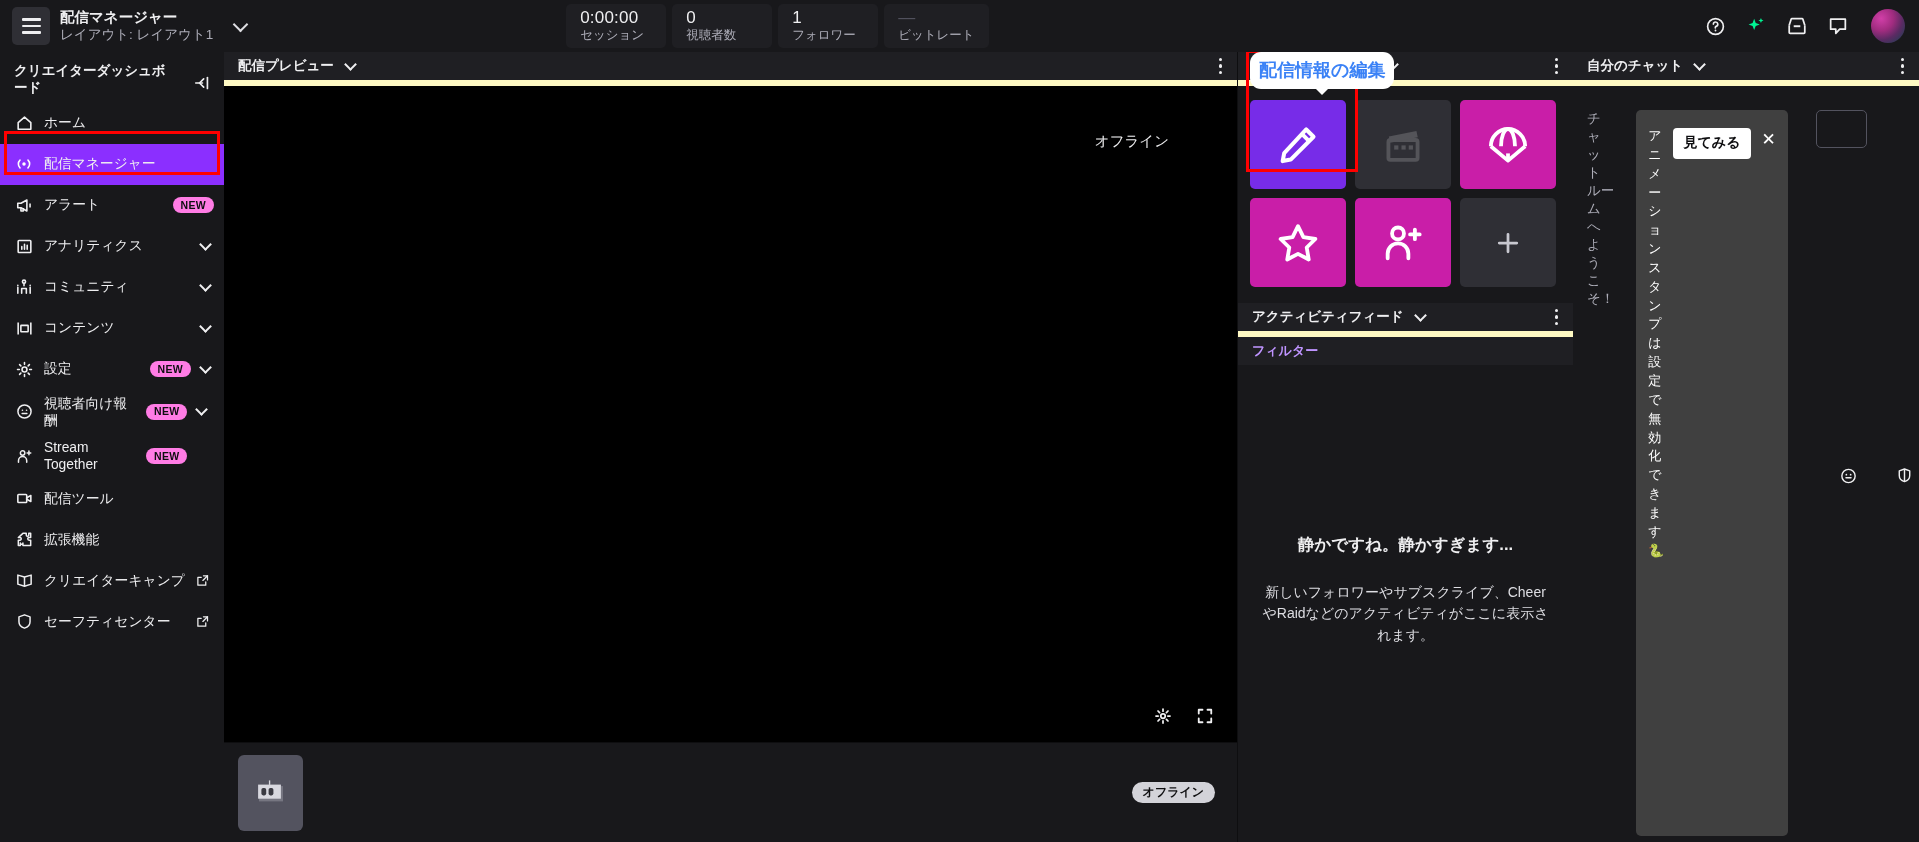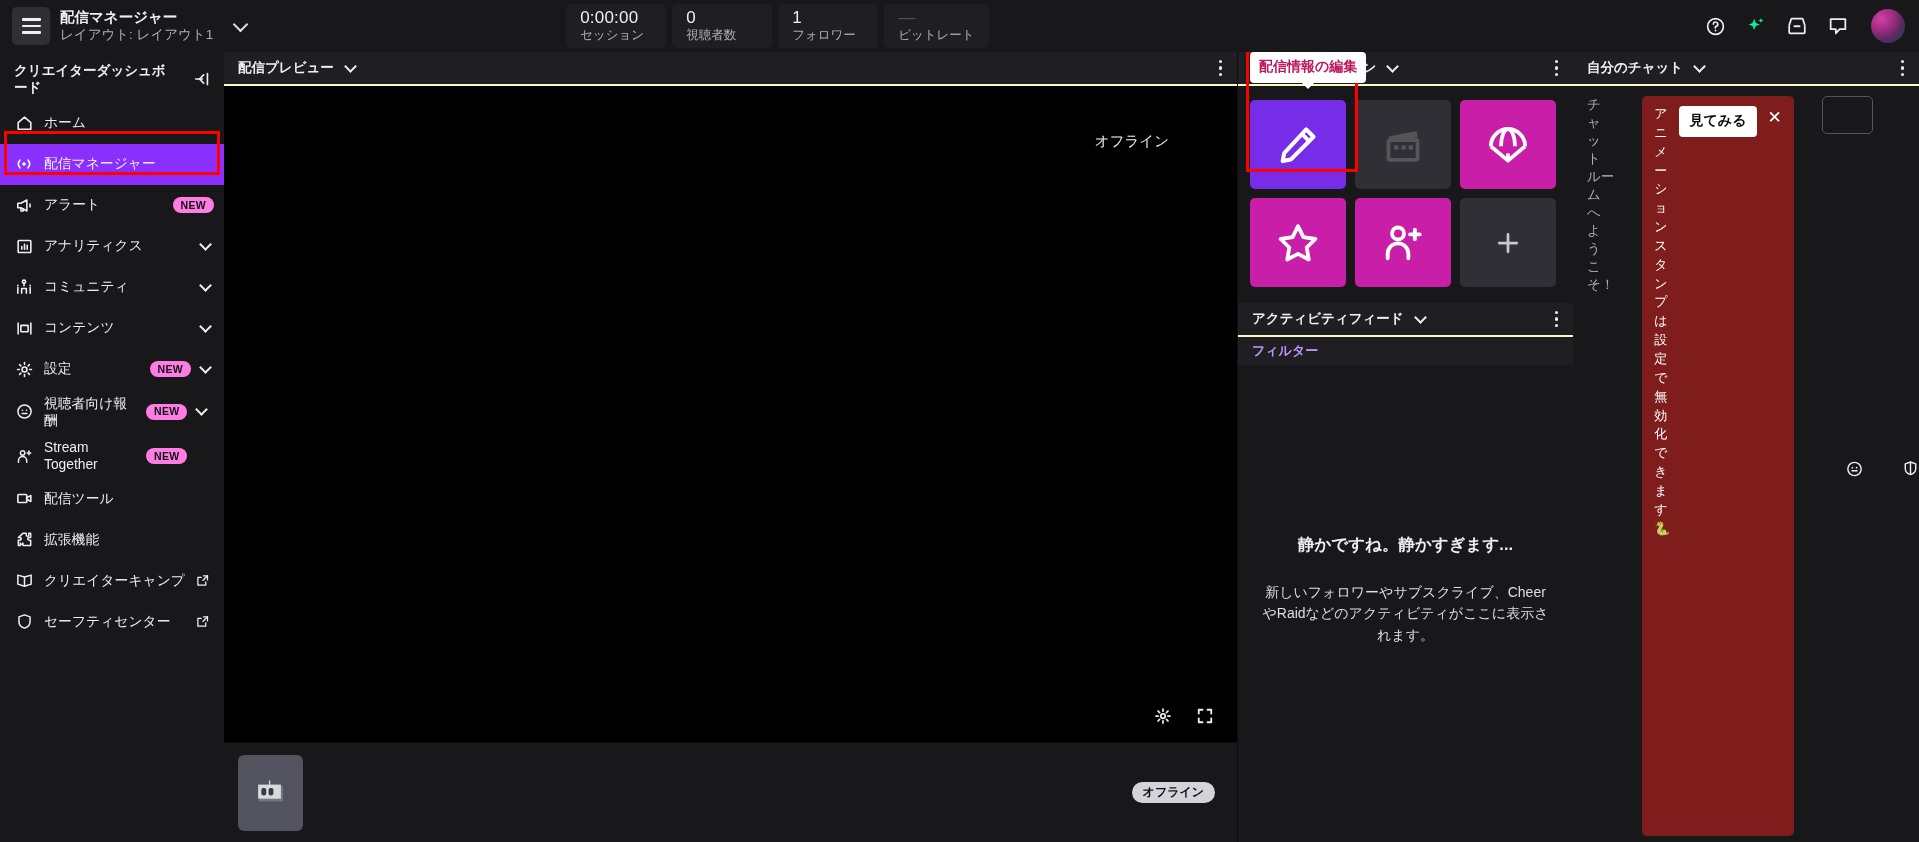--- a/index.html
+++ b/index.html
@@ -68,21 +68,21 @@
   
   .sidebar {
     width: 224px; flex: 0 0 224px;
     background: #18181b;
     display: flex; flex-direction: column;
     padding-top: 0px;
     overflow: hidden;
     position: relative;
   }
   .sb-head {
-    display: flex; align-items: center; justify-content: space-between;
+    display: flex; align-items: flex-end; justify-content: space-between;
     padding: 10px 12px 6px 14px;
   }
   .sb-head-t { font-size: 13.5px; font-weight: 700; color: #efeff1; line-height: 1.28; max-width: 160px; }
   .sb-collapse { cursor: pointer; padding-top: 4px; }
 
   .sb-list { display: flex; flex-direction: column; }
   .sb-item {
     display: flex; align-items: center;
     min-height: 41px;
     padding: 5px 10px 5px 14px;
@@ -113,21 +113,21 @@
     position: absolute; border: 3px solid #ff0000; pointer-events: none; z-index: 30;
   }
 
   
   .center { flex: 1; display: flex; flex-direction: column; min-width: 0; background:#0e0e10; }
   .panel-head {
     height: 34px; flex: 0 0 34px;
     background: #1f1f23;
     display: flex; align-items: center;
     padding: 0 12px 0 14px;
-    border-bottom: 2px solid #fef9c3;
+    border-bottom: 6px solid #fef9c3;
   }
   .ph-title { font-size: 13.5px; font-weight: 700; color: #efeff1; }
   .ph-chev {
     width: 9px; height: 9px; border-right: 2px solid #efeff1; border-bottom: 2px solid #efeff1;
     transform: rotate(45deg); margin-left: 12px; margin-bottom: 4px; cursor: pointer;
   }
   .ph-dots { margin-left: auto; display: flex; flex-direction: column; gap: 3px; cursor: pointer; padding: 4px 3px; }
   .ph-dots i { display: block; width: 3.5px; height: 3.5px; border-radius: 50%; background: #efeff1; }
 
   .preview-wrap { flex: 1; display: flex; flex-direction: column; min-height: 0; }
@@ -190,28 +190,28 @@
   }
   .af-filter span { font-size: 13px; color: #bf94ff; cursor: pointer; font-weight: 600; }
   .af-empty {
     flex: 1; display: flex; flex-direction: column; align-items: center; justify-content: center;
     padding: 0 22px 26px 22px; text-align: center;
   }
   .af-h { font-size: 16.5px; font-weight: 700; color: #efeff1; margin-bottom: 26px; line-height:1.3;}
   .af-p { font-size: 14px; color: #dedee3; line-height: 1.55; }
 
   
-  .colB { width: 346px; flex: 0 0 346px; display: flex; flex-direction: column; background: #18181b; }
+  .colB { width: 346px; flex: 0 0 346px; display: flex; flex-direction: column; background: #18181b; gap: 14px; }
   .chat-body { flex: 1; display: flex; flex-direction: row; min-height: 0; padding-top: 10px; }
   .chat-welcome { font-size: 13.5px; color: #adadb8; padding: 0 14px; }
   .chat-spacer { flex: 1; }
   .chat-promo {
-    margin: 0 14px 6px 14px;
-    background: #7f1d1d; border-radius: 5px;
-    padding: 9px 10px 10px 12px;
+    margin: 0 14px 6px 8px;
+    background: #404040; border-radius: 5px;
+    padding: 17px 10px 10px 12px;
     display: flex; align-items: flex-start; gap: 8px;
   }
   .promo-txt { font-size: 13px; line-height: 1.45; color: #fff; flex: 1; }
   .promo-btn {
     background: #fff; color: #0e0e10;
     font-size: 14px; font-weight: 700;
     border: none; border-radius: 4px;
     padding: 6px 11px 7px 11px; cursor: pointer;
     white-space: nowrap; margin-top: 1px;
     font-family: inherit;
@@ -241,23 +241,23 @@
     background: #9147ff; color: #fff;
     font-size: 13.5px; font-weight: 700;
     border: none; border-radius: 4px;
     padding: 8px 15px 9px 15px; cursor: pointer;
     font-family: inherit;
   }
 
   
   .tooltip {
     position: absolute;
-    background: #fff; color: #be185d;
-    font-size: 14px; font-weight: 600;
-    border-radius: 4px;
+    background: #fff; color: #3b82f6;
+    font-size: 18px; font-weight: 600;
+    border-radius: 11px;
     padding: 6px 9px 7px 9px;
     white-space: nowrap;
     z-index: 50;
   }
   .tooltip::after {
     content: ""; position: absolute;
     left: 50%; bottom: -6px; transform: translateX(-50%);
     border-left: 7px solid transparent; border-right: 7px solid transparent;
     border-top: 7px solid #fff;
   }

